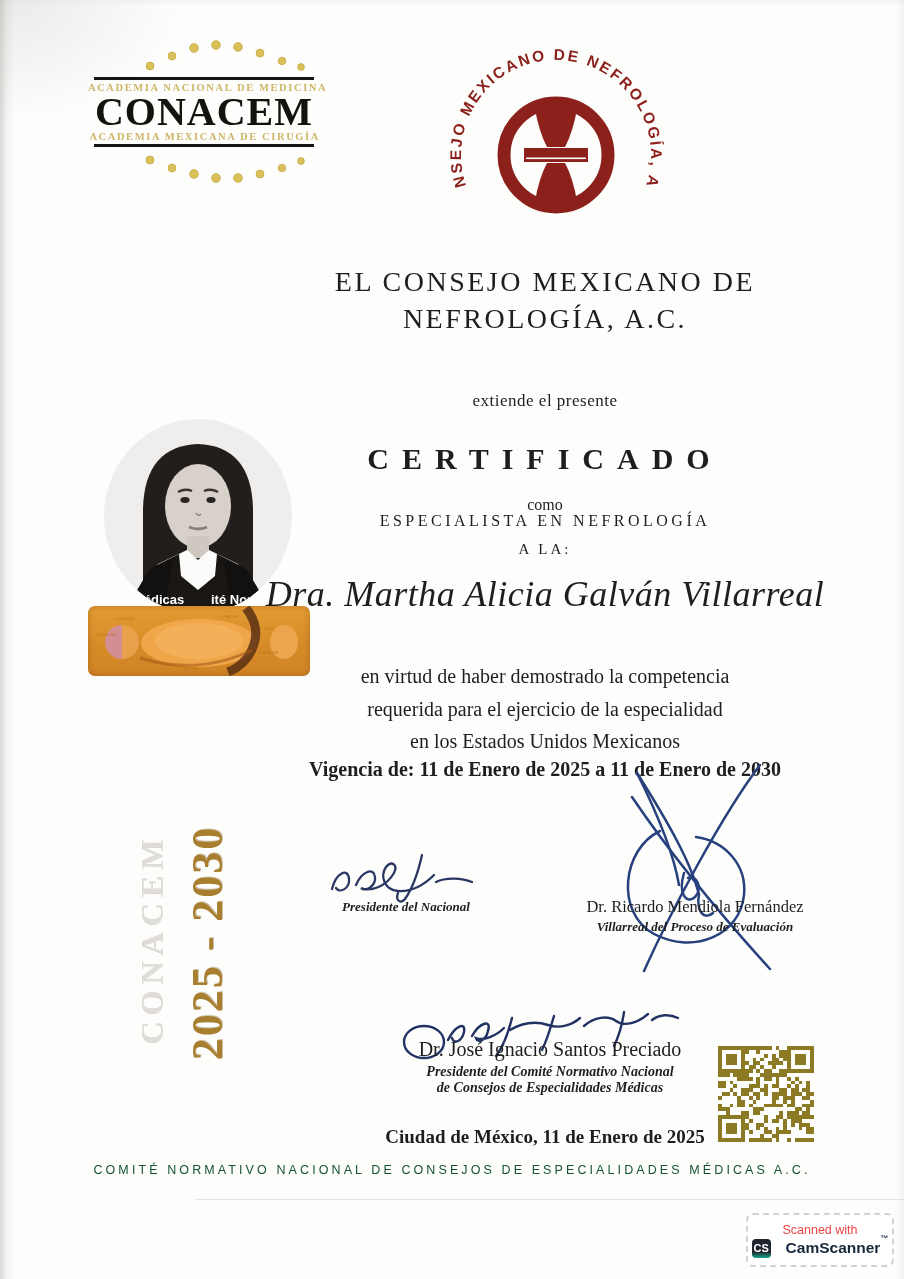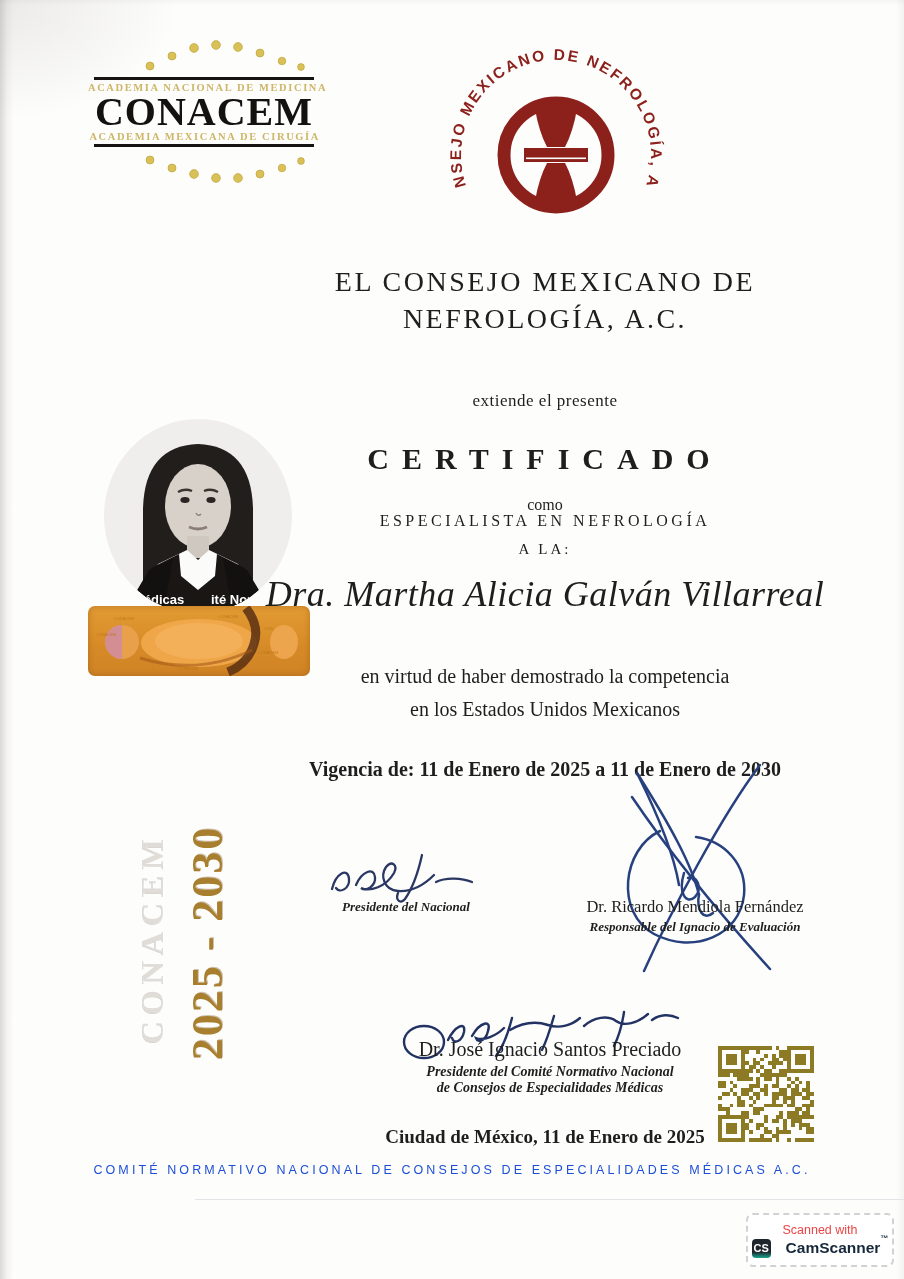--- a/index.html
+++ b/index.html
@@ -83,21 +83,21 @@
   .sig-left-label{left:286px;top:897px;width:240px;}
   .sig-right-label{left:560px;top:897px;width:270px;}
   .sig-bottom-label{left:186px;top:1038px;width:728px;}
   .sig-bottom-label .signame{font-size:20px;}
   .sig-bottom-label .sigtitle{font-size:14px;margin-top:3px;}
 
   
   .org{
     left:0;top:1163px;width:904px;text-align:center;
     font-family:"Liberation Sans",sans-serif;
-    font-size:12.5px;letter-spacing:3.1px;color:#1d4ed8;white-space:nowrap;
+    font-size:12.5px;letter-spacing:3.1px;color:#14532d;white-space:nowrap;
   }
   .foldline{left:195px;top:1199px;width:709px;border-top:1px solid #e4e4e8;}
 
   
   .cs-badge{
     left:746px;top:1213px;width:148px;height:54px;background:#fff;
     border:2px dashed #d2d2d2;border-radius:7px;box-sizing:border-box;
     display:flex;flex-direction:column;align-items:center;justify-content:center;
     font-family:"Liberation Sans",sans-serif;gap:2px;
   }
@@ -165,20 +165,21 @@
 <div class="abs col title1">EL CONSEJO MEXICANO DE</div>
 <div class="abs col title2">NEFROLOGÍA, A.C.</div>
 <div class="abs col intro">extiende el presente</div>
 <div class="abs col heading">CERTIFICADO</div>
 <div class="abs col como">como</div>
 <div class="abs col specialty">ESPECIALISTA EN NEFROLOGÍA</div>
 <div class="abs col tola">A LA:</div>
 <div class="abs col docname">Dra. Martha Alicia Galván Villarreal</div>
 <div class="abs col bodytext">
   <div>en virtud de haber demostrado la competencia</div>
+  <div>requerida para el ejercicio de la especialidad</div>
   <div>en los Estados Unidos Mexicanos</div>
 </div>
 <div class="abs col validity">Vigencia de: 11 de Enero de 2025 a 11 de Enero de 2030</div>
 
 <div class="abs photo">
   <svg viewBox="0 0 190 196" width="190" height="196">
     <defs>
         <clipPath id="oval">
           <ellipse cx="95" cy="98" rx="94" ry="97"></ellipse>
         </clipPath>
@@ -248,21 +249,21 @@
     <path d="M 34,44 C 80,112 132,172 172,216"></path>
     <path d="M 39,20 C 60,62 76,102 81,132"></path>
     <path d="M 39,20 C 72,72 94,112 101,142"></path>
     <path d="M 62,78 C 24,96 17,160 56,181 C 96,202 142,182 146,142 C 149,112 127,88 98,84"></path>
     <path d="M 86,120 C 80,140 88,152 97,144 C 105,136 99,121 90,125"></path>
     <path d="M 101,141 C 98,158 106,168 115,160"></path>
   </g>
 </svg>
 <div class="abs sigblock sig-right-label">
   <div class="signame">Dr. Ricardo Mendiola Fernández</div>
-  <div class="sigtitle">Responsable del Ignacio de Evaluación</div>
+  <div class="sigtitle">Villarreal del Proceso de Evaluación</div>
 </div>
 
 <svg class="abs" style="left:398px;top:1000px" width="300" height="62">
   <g fill="none" stroke="#223263" stroke-width="2.4" stroke-linecap="round">
     <ellipse cx="26" cy="42" rx="20" ry="16"></ellipse>
     <path d="M 50,40 C 57,26 68,21 66,32 C 64,41 56,45 54,38"></path>
     <path d="M 74,36 C 82,22 94,19 90,31 C 88,40 80,44 78,38 C 86,41 98,36 106,28"></path>
     <path d="M 114,18 C 110,34 104,48 98,56"></path>
     <path d="M 112,30 C 124,23 138,21 150,25 C 162,29 174,25 182,18"></path>
     <path d="M 156,16 C 152,30 148,42 144,50"></path>

